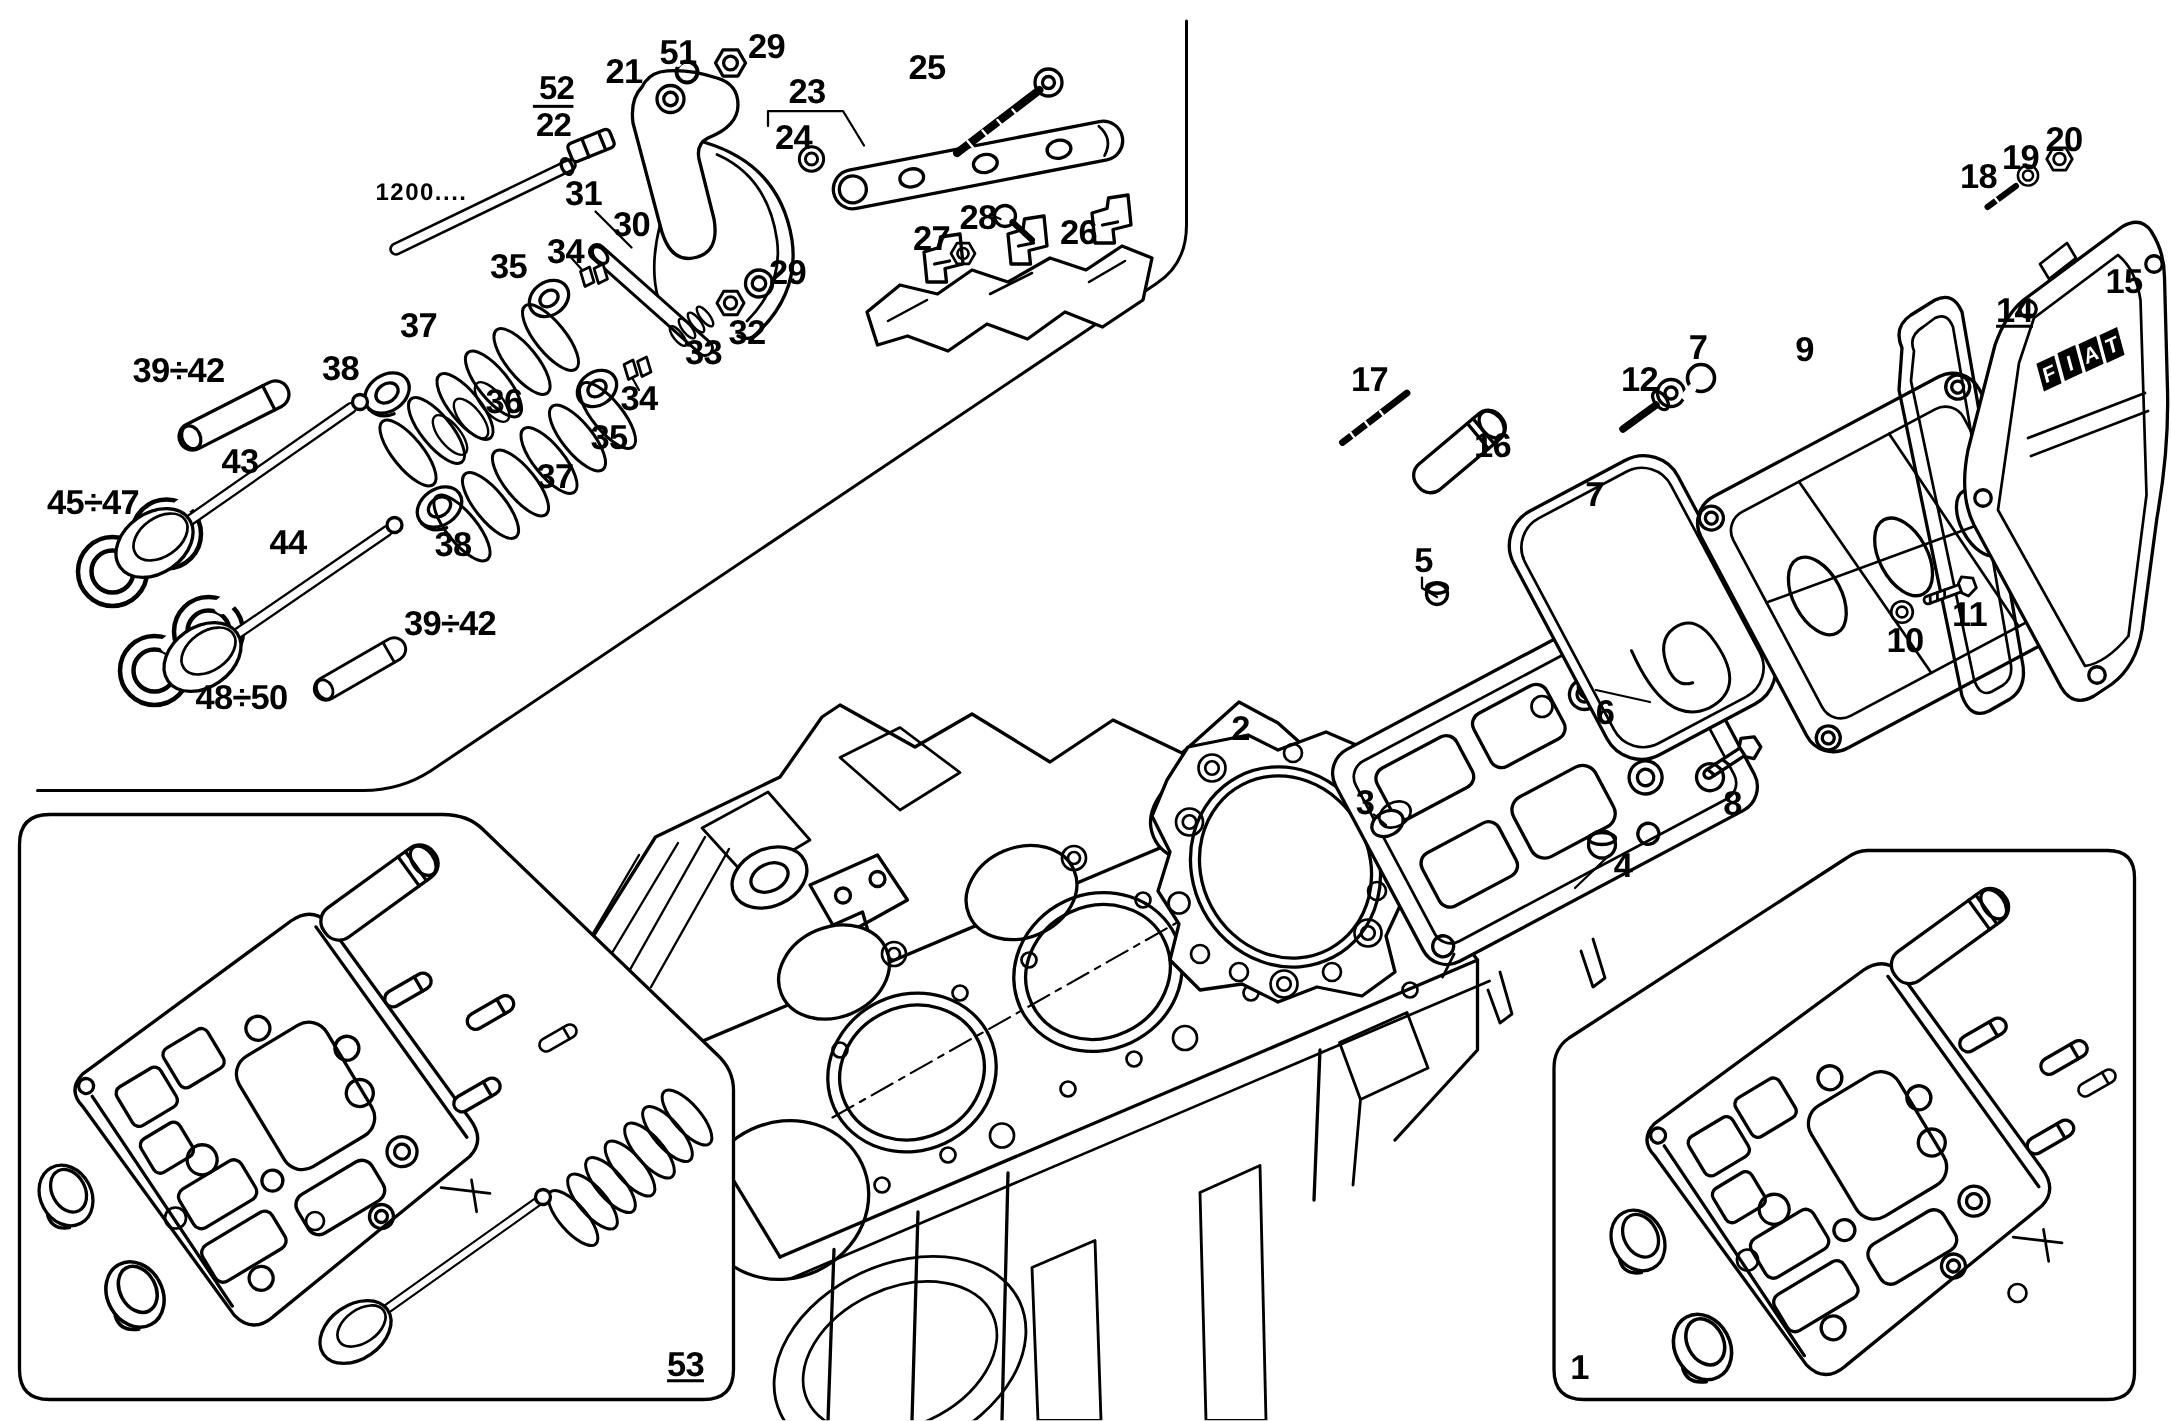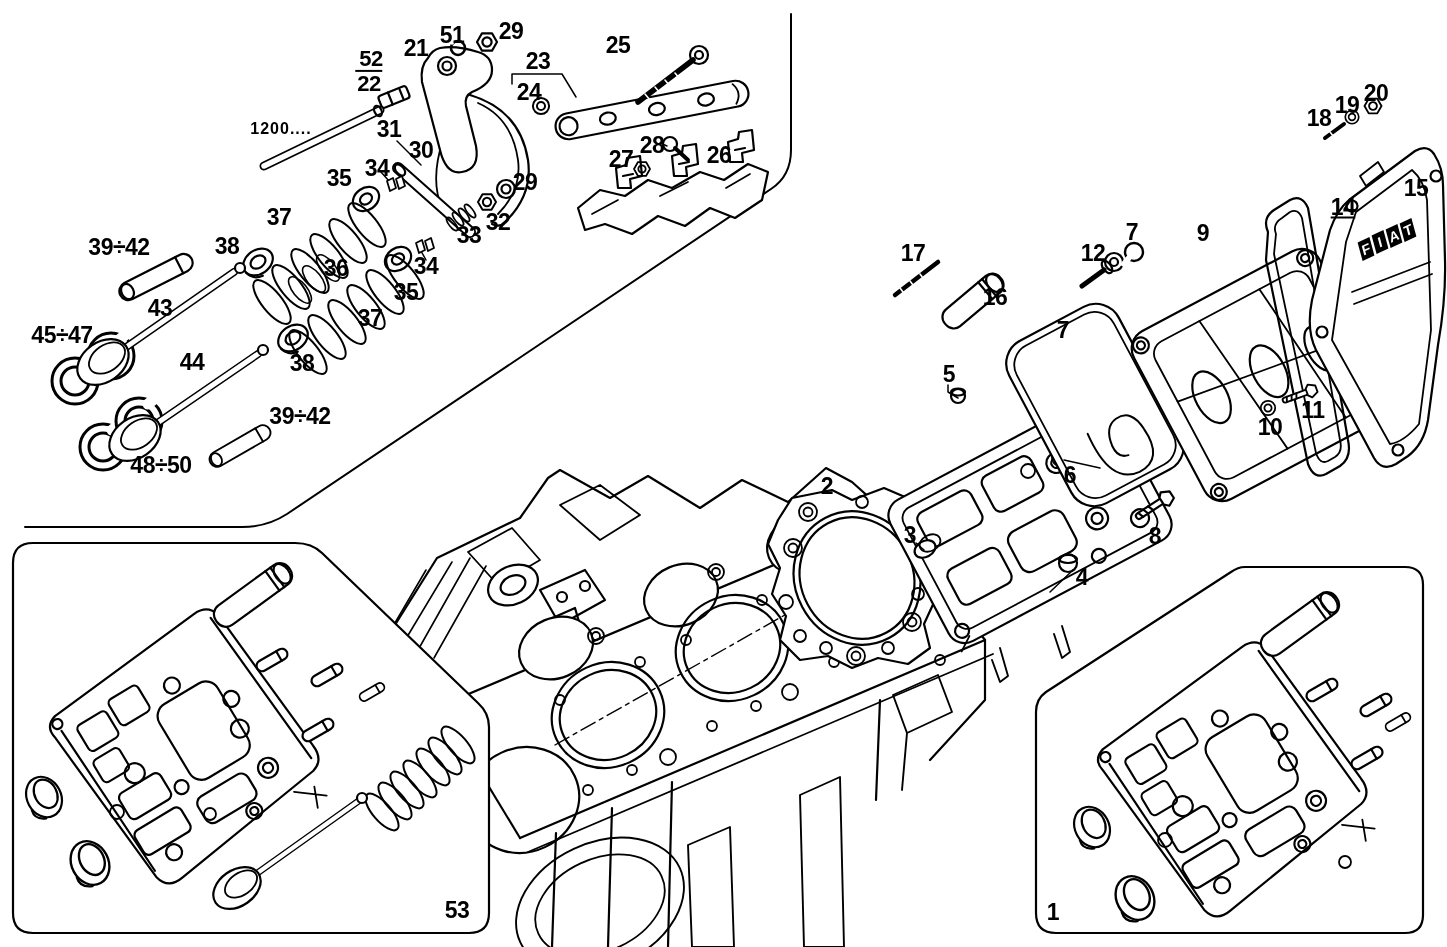--- a/index.html
+++ b/index.html
@@ -514,16 +514,16 @@
       <div class="callout" style="left: 1303px; top: 410px; margin-left: 10px;">11</div>
       <div class="callout" style="left: 1093px; top: 253px;">12</div>
       <div class="callout" style="left: 1132px; top: 232px;">7</div>
       <div class="callout" style="left: 1343px; top: 207px; text-decoration: underline;">14</div>
       <div class="callout" style="left: 1416px; top: 188px;">15</div>
       <div class="callout" style="left: 995px; top: 257px; margin-top: 40px;">16</div>
       <div class="callout" style="left: 913px; top: 253px;">17</div>
       <div class="callout" style="left: 1319px; top: 118px;">18</div>
       <div class="callout" style="left: 1347px; top: 105px;">19</div>
       <div class="callout" style="left: 1376px; top: 93px; text-align: center;">20</div>
-      <div class="callout" style="left: 457px; top: 910px;">53</div>
+      <div class="callout" style="left: 457px; top: 910px; text-decoration: underline;">53</div>
       <div class="callout" style="left: 1053px; top: 912px;">1</div>
     </div>
 </div>
 
 </body></html>

